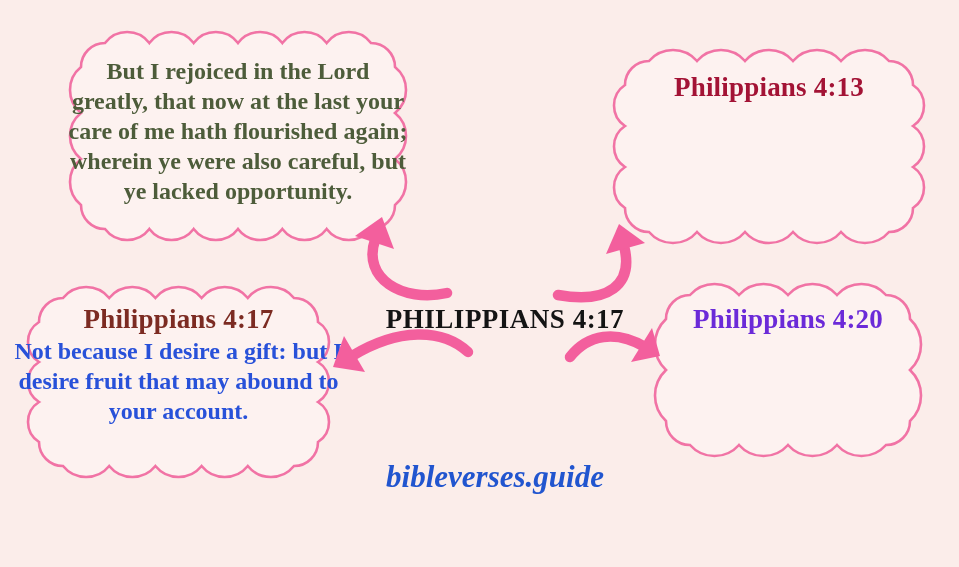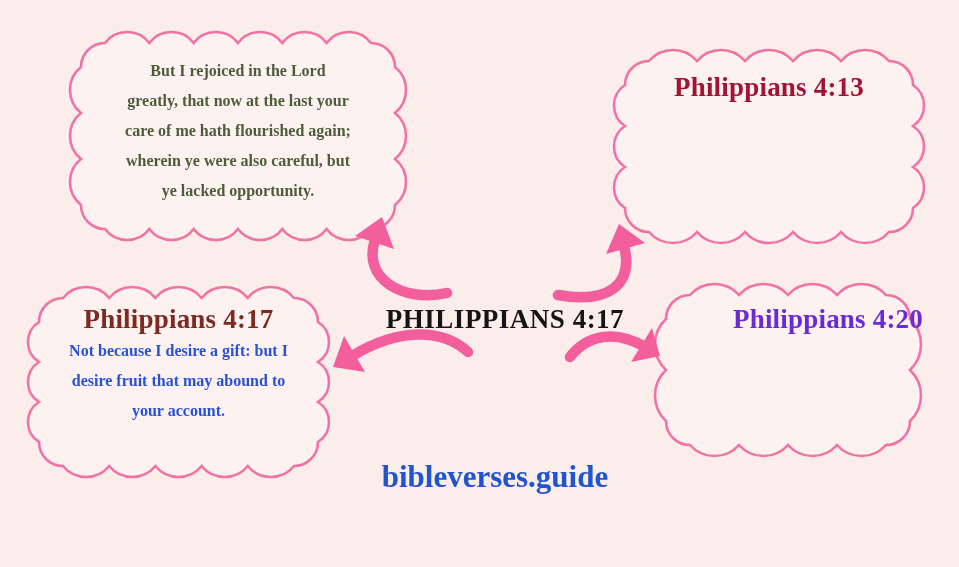--- a/index.html
+++ b/index.html
@@ -20,42 +20,43 @@
   .box-content{position:relative;z-index:1;}
   .verse-title{
     font-weight:bold;
     font-size:27px;
     line-height:34px;
     letter-spacing:.2px;
     margin:0;
   }
   .verse-text{
     font-weight:bold;
-    font-size:16px;
+    font-size:24px;
     line-height:30px;
     white-space:pre;
     margin:0 -20px;
   }
   .pt1 .box-content{padding-top:24px;} .pt1 .verse-text{margin-top:2px;}
   .pt2 .box-content{padding-top:22px;} .pt2 .verse-text{margin-top:21px;}
   .pt3 .box-content{padding-top:17px;} .pt3 .verse-text{}
-  .pt4 .box-content{padding-top:20px;text-align:right;} .pt4 .verse-text{margin-top:3px;}
+  .pt4 .box-content{padding-top:20px;} .pt4 .verse-text{margin-top:3px;}
   .center-title{
     position:absolute;left:335px;top:304px;width:340px;
     text-align:center;
     font-weight:bold;font-size:27px;letter-spacing:.5px;
     color:var(--center-title-color,#141414);
     z-index:2;
   }
   .site-name{
     position:absolute;left:295px;top:459px;width:400px;
     text-align:center;
     font-weight:bold;font-size:31px;
     color:var(--footer-color,#2155CF);
     z-index:2;
+    font-style:italic;
   }
   .arrows-overlay{position:absolute;left:0;top:0;z-index:1;pointer-events:none;}
   .arrow-tail{fill:none;stroke:var(--arrow-pink,#F35F9D);stroke-width:10.5;stroke-linecap:round;}
   .arrow-head{fill:var(--arrow-pink,#F35F9D);stroke:none;}
 </style>
 </head>
 <body>
 
 <div class="canvas">
 

